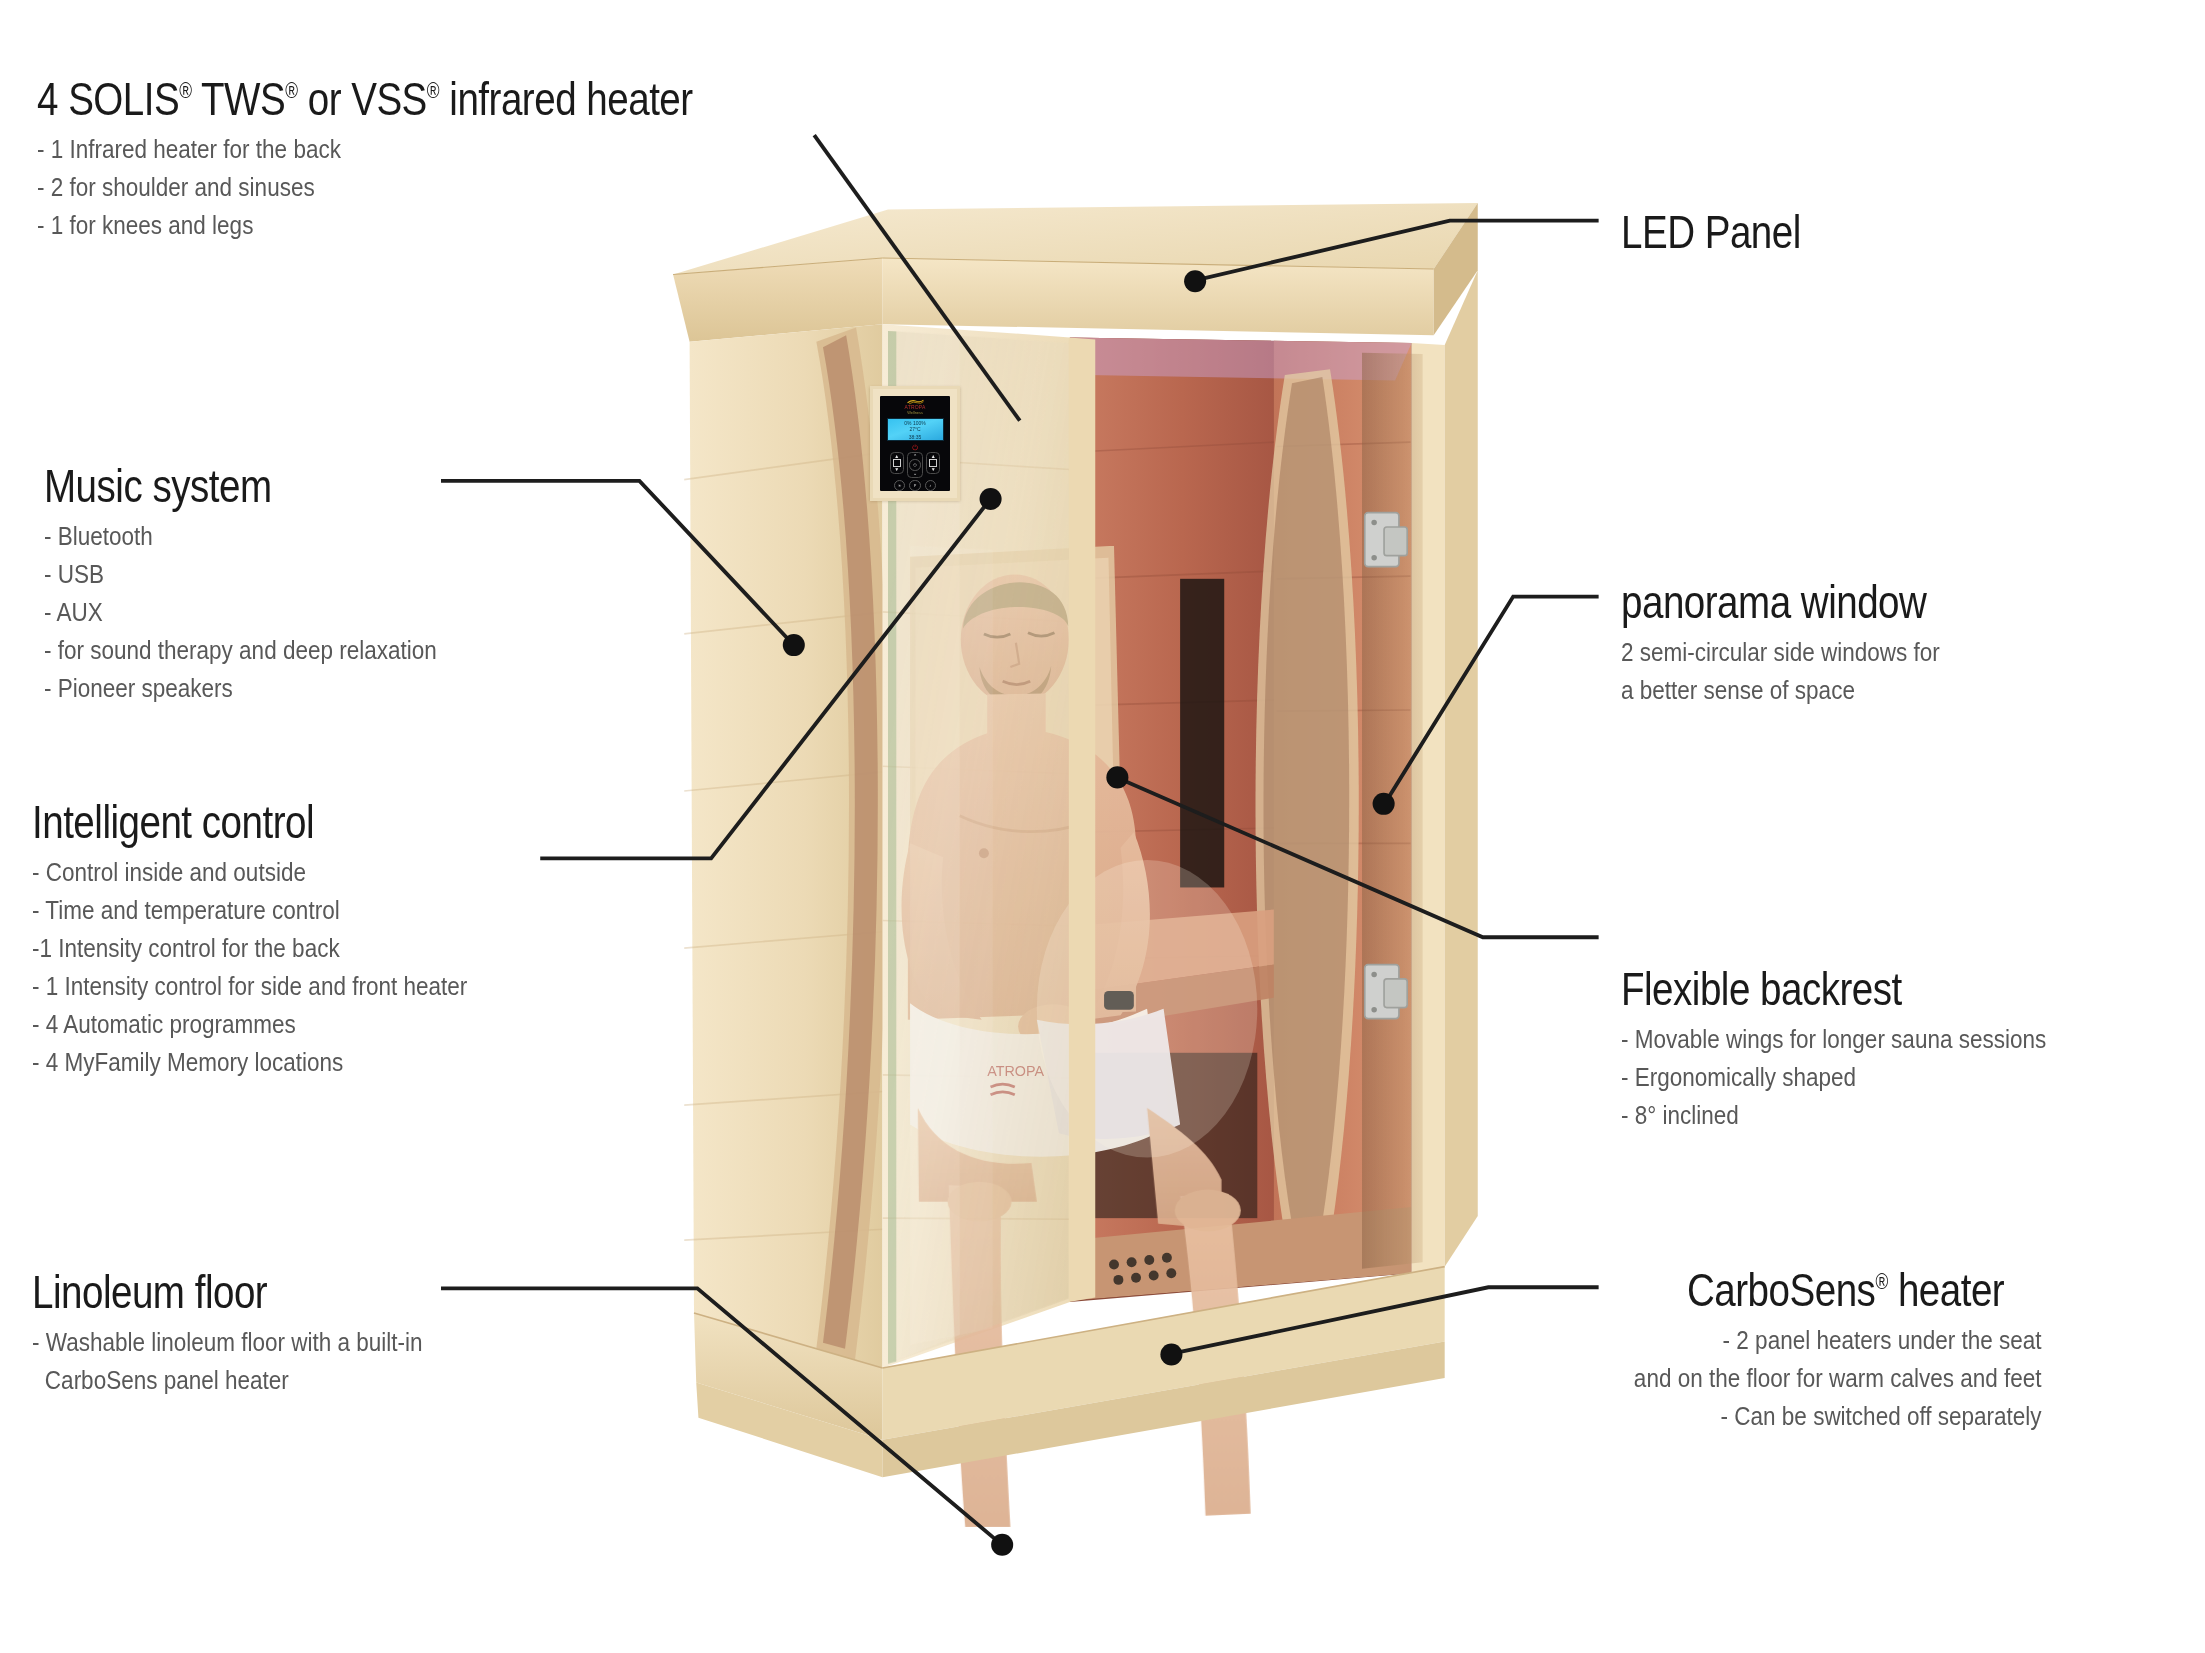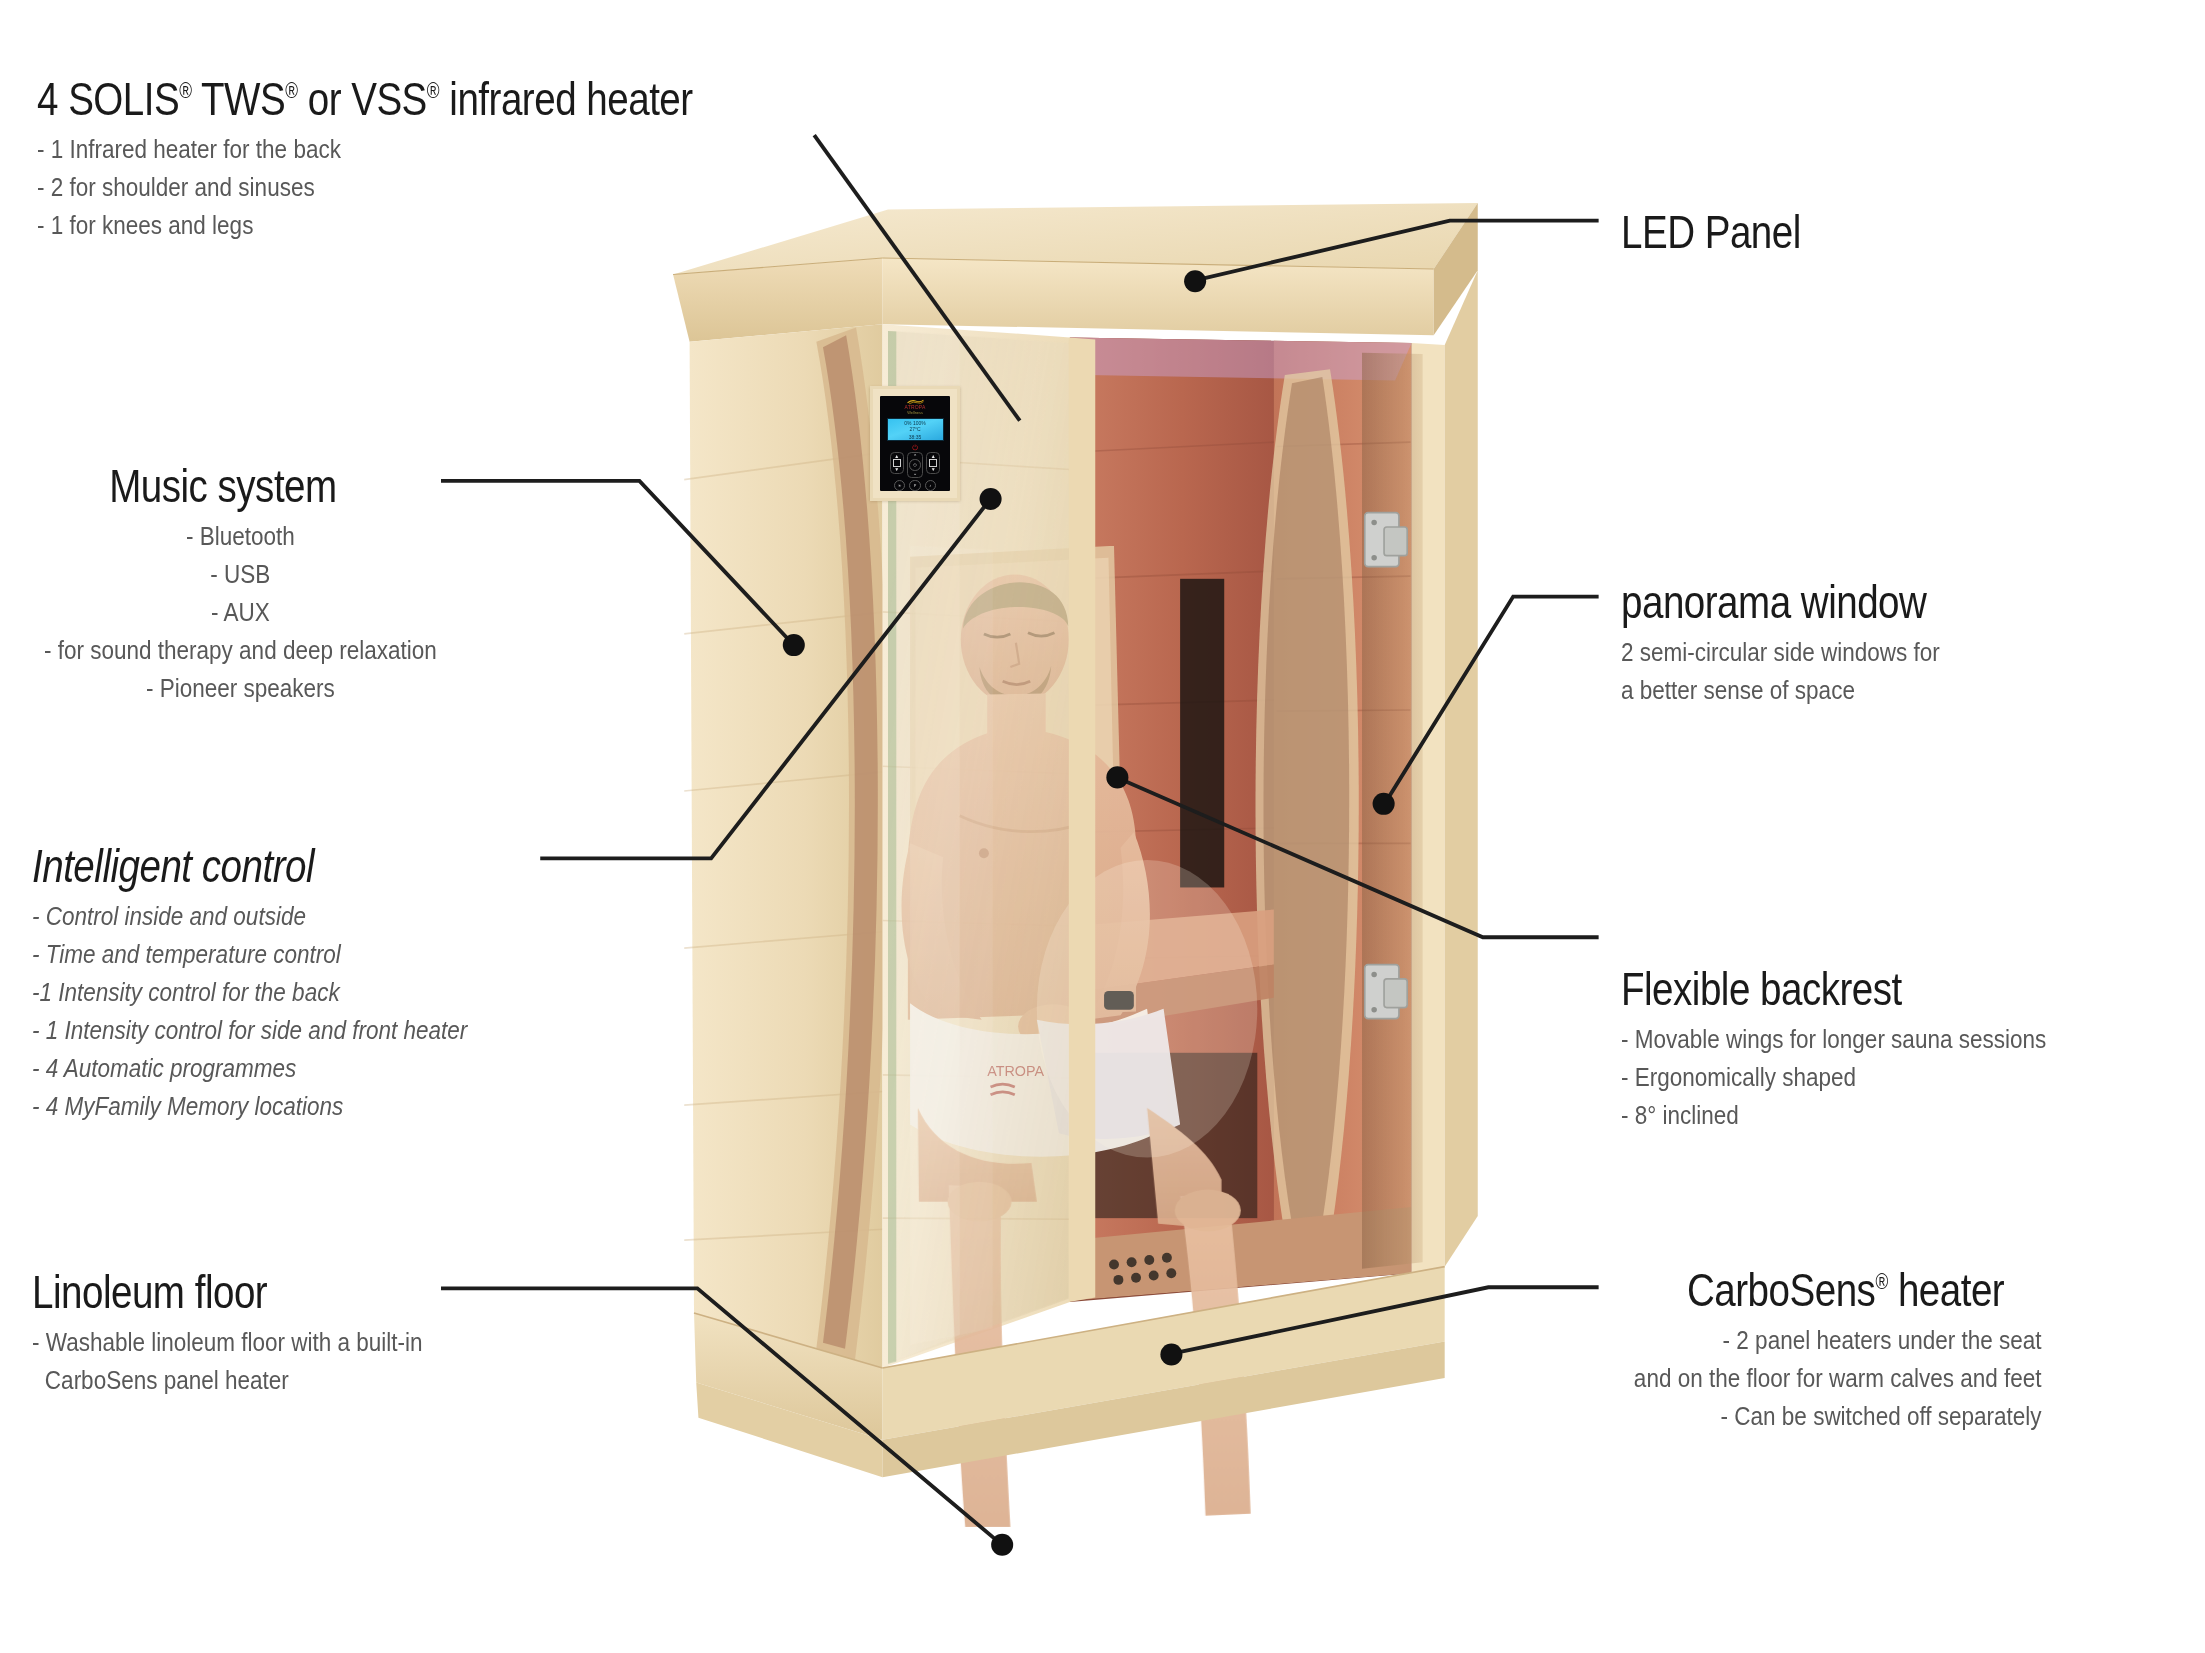--- a/index.html
+++ b/index.html
@@ -438,40 +438,40 @@
       <li>- 1 Infrared heater for the back</li>
       <li>- 2 for shoulder and sinuses</li>
       <li>- 1 for knees and legs</li>
     </ul>
   </div>
 
   <div class="callout right-head" id="c-led" style="left:1621px; top:187px;">
     <div class="title">LED Panel</div>
   </div>
 
-  <div class="callout" id="c-music" style="left:44px; top:441px;text-align:center;">
+  <div class="callout" id="c-music" style="left:44px; top:441px;">
     <div class="title">Music system</div>
     <ul>
       <li>- Bluetooth</li>
       <li>- USB</li>
       <li>- AUX</li>
       <li>- for sound therapy and deep relaxation</li>
       <li>- Pioneer speakers</li>
     </ul>
   </div>
 
   <div class="callout right-head" id="c-panorama" style="left:1621px; top:557px;">
     <div class="title">panorama window</div>
     <ul>
       <li>2 semi-circular side windows for</li>
       <li>a better sense of space</li>
     </ul>
   </div>
 
-  <div class="callout" id="c-intel" style="left:32px; top:821px;font-style:italic;">
+  <div class="callout" id="c-intel" style="left:32px; top:777px;">
     <div class="title">Intelligent control</div>
     <ul>
       <li>- Control inside and outside</li>
       <li>- Time and temperature control</li>
       <li>-1 Intensity control for the back</li>
       <li>- 1 Intensity control for side and front heater</li>
       <li>- 4 Automatic programmes</li>
       <li>- 4 MyFamily Memory locations</li>
     </ul>
   </div>

